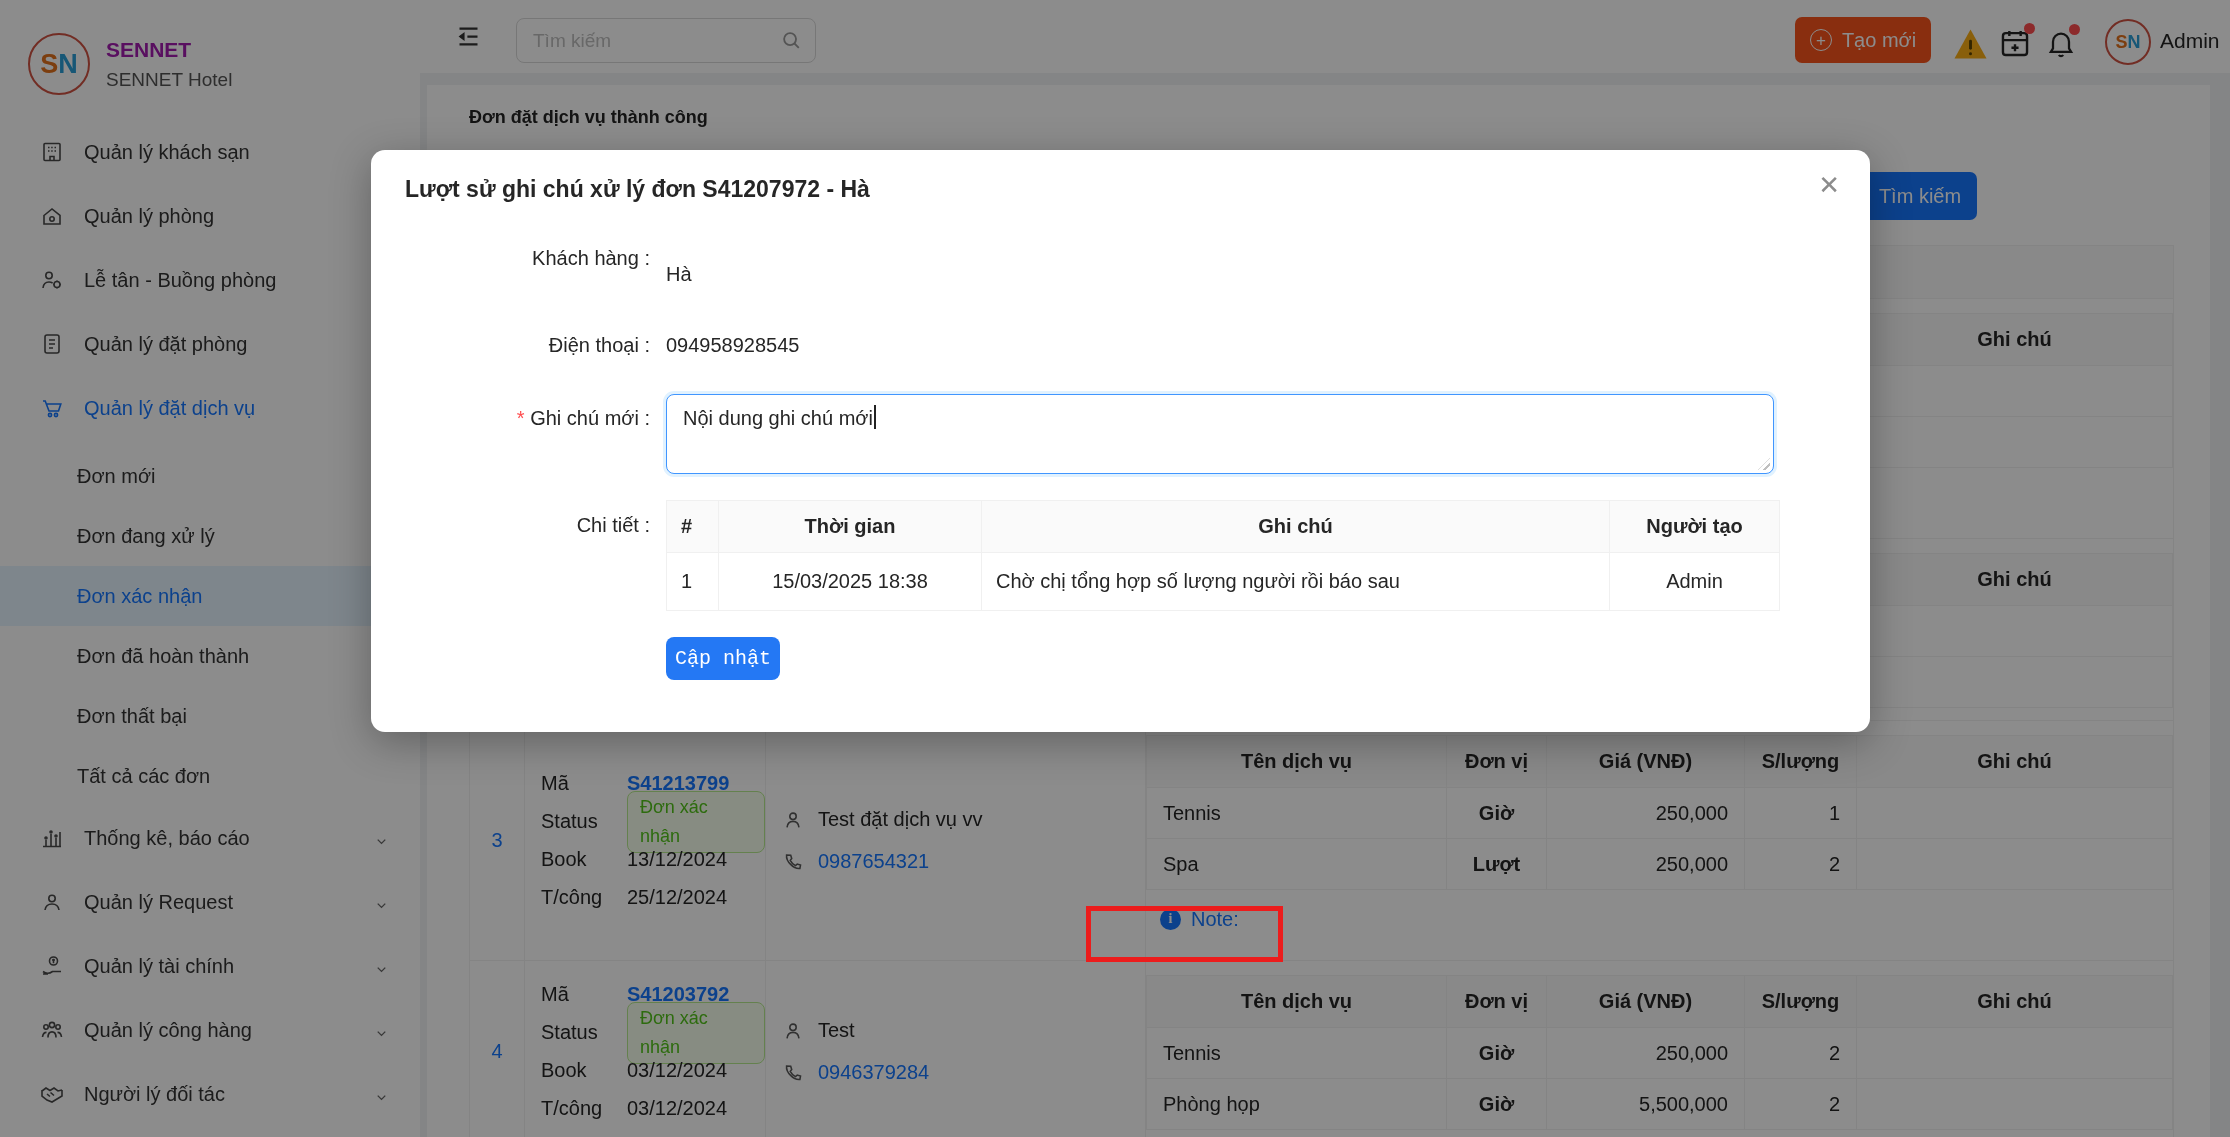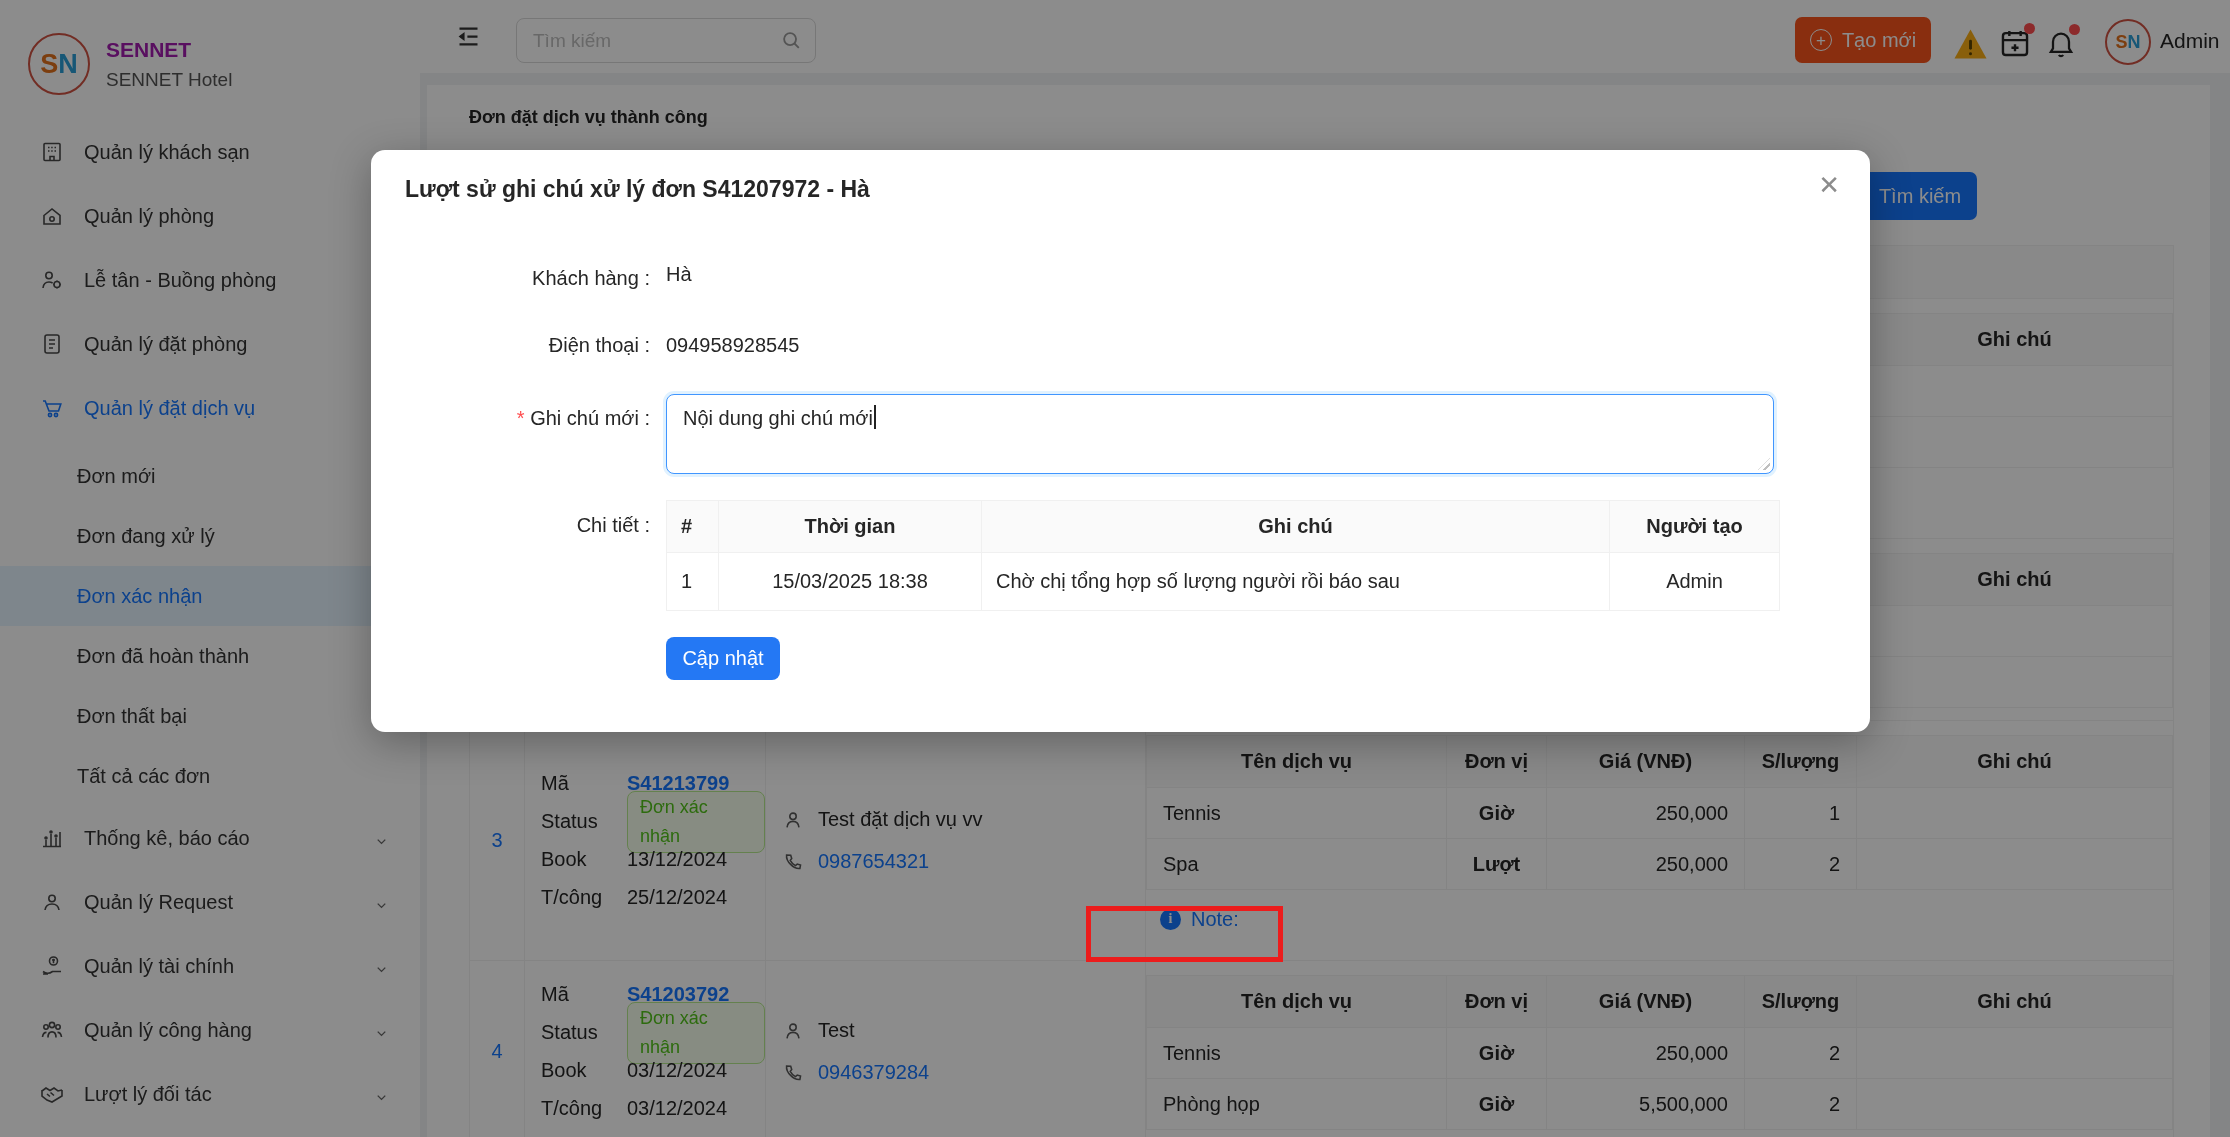--- a/index.html
+++ b/index.html
@@ -87,21 +87,21 @@
   .m-val { position:absolute; left:295px; font-size:20px; color:#262626; }
   .m-textarea { position:absolute; left:295px; top:244px; width:1108px; height:80px; border:1px solid #4096ff; border-radius:8px; box-shadow:0 0 0 3px rgba(5,145,255,0.12); padding:10px 16px; font-size:20px; color:#262626; background:#fff; }
   .cursor-bar { display:inline-block; width:2px; height:24px; background:#222; vertical-align:-4px; margin-left:1px; }
   .resize-corner { position:absolute; right:3px; bottom:3px; width:12px; height:12px; background:repeating-linear-gradient(135deg, transparent 0 3px, #bfbfbf 3px 4.5px); clip-path:polygon(100% 0, 100% 100%, 0 100%); }
   .hist-table { position:absolute; left:295px; top:350px; width:1113px; }
   .hist-table th, .hist-table td { border:1px solid #f0f0f0; font-size:20px; }
   .hist-table thead th { height:52px; background:#fafafa; font-weight:700; text-align:center; }
   .hist-table thead th.h-num { text-align:left; padding-left:14px; }
   .hist-table td { height:58px; padding:0 14px; }
   .hd-num { text-align:left; } .hd-time { text-align:center; } .hd-note { text-align:left; } .hd-user { text-align:center; }
-  .m-submit { position:absolute; left:295px; top:487px; width:114px; height:43px; background:#2478f4; border:none; border-radius:8px; color:#fff; font-size:20px; font-family:Liberation Sans, sans-serif; cursor:pointer; }
+  .m-submit { position:absolute; left:295px; top:487px; width:114px; height:43px; background:#2478f4; border:none; border-radius:8px; color:#fff; font-size:20px; font-family:Liberation Mono, monospace; cursor:pointer; }
 </style>
 </head>
 <body>
 
 <div class="app">
 
   <aside class="sidebar">
     <div class="logo-row">
       <div class="logo-circle">
         <span class="s">S</span>
@@ -227,21 +227,21 @@
             </svg></span>
           <span>Quản lý công hàng</span>
           <span class="chev"><svg viewBox="0 0 24 24" fill="none" stroke="currentColor" stroke-width="2.2">
               <polyline points="6 9 12 15 18 9"></polyline>
             </svg></span>
         </div>
         <div class="side-item">
           <span class="icon"><svg viewBox="0 0 24 24" fill="none" stroke="currentColor" stroke-width="1.6">
               <path d="M2 9l4-3 4 2.5L14 6l4 3 4-1M7 12l3 2.5M10.5 10.5 14 13.5M2 8v6l5 4 5 2 5-3 5-3V8"></path>
             </svg></span>
-          <span>Lượt lý đối tác</span>
+          <span>Người lý đối tác</span>
           <span class="chev"><svg viewBox="0 0 24 24" fill="none" stroke="currentColor" stroke-width="2.2">
               <polyline points="6 9 12 15 18 9"></polyline>
             </svg></span>
         </div>
       </nav>
   </aside>
 
   <header class="topbar">
     <span class="fold-icon">
       <svg viewBox="0 0 24 24" fill="none" stroke="currentColor" stroke-width="2">
@@ -611,21 +611,21 @@
   </main>
 
   <div class="dim-mask"></div>
 
   <div class="annot-box"></div>
 
   <section class="modal">
     <span class="m-close">✕</span>
     <h2 class="m-title">Lượt sử ghi chú xử lý đơn S41207972 - Hà</h2>
 
-    <span class="m-label" style="top:117px;">Khách hàng</span>
+    <span class="m-label" style="top:97px;">Khách hàng</span>
     <span class="m-val" style="top:113px;">Hà</span>
 
     <span class="m-label" style="top:184px;">Điện thoại</span>
     <span class="m-val" style="top:184px;">094958928545</span>
 
     <span class="m-label req" style="top:257px;">Ghi chú mới</span>
     <div class="m-textarea">
       <span>Nội dung ghi chú mới</span><span class="cursor-bar"></span>
       <span class="resize-corner"></span>
     </div>

